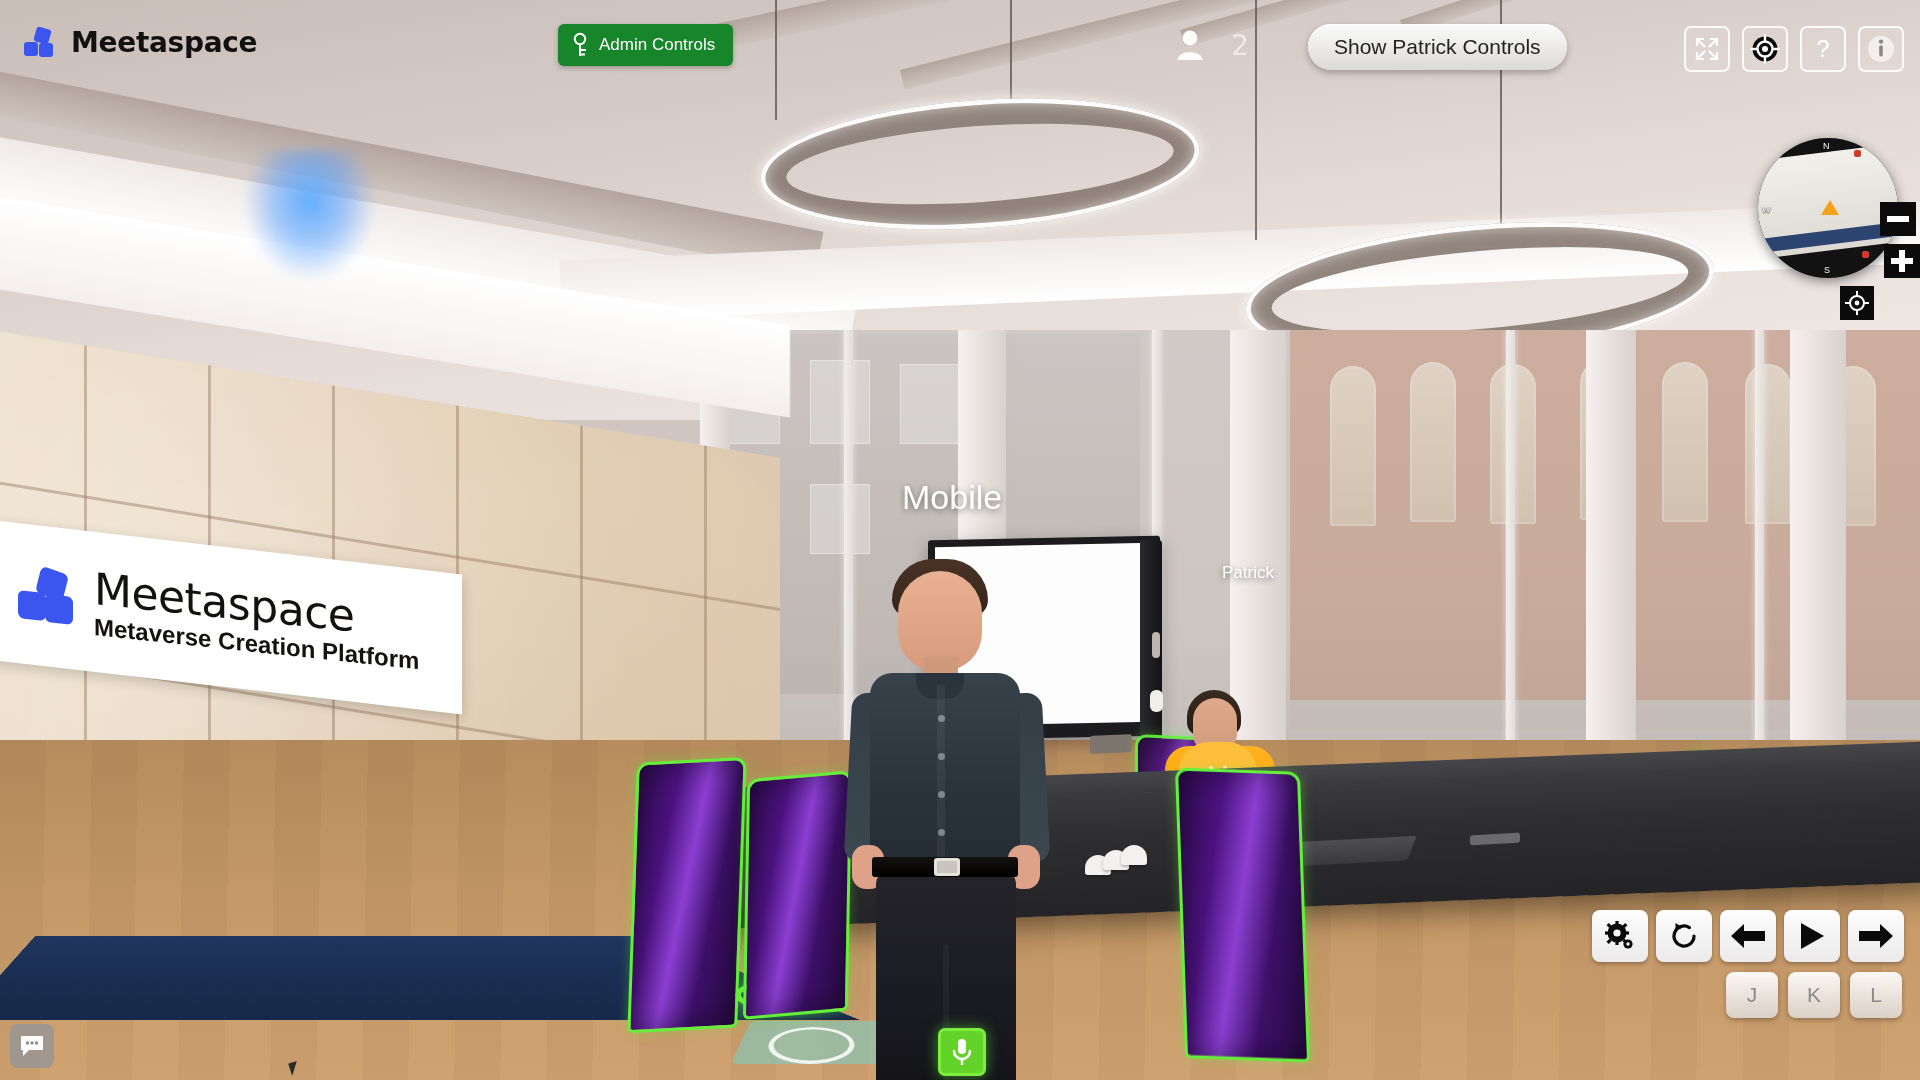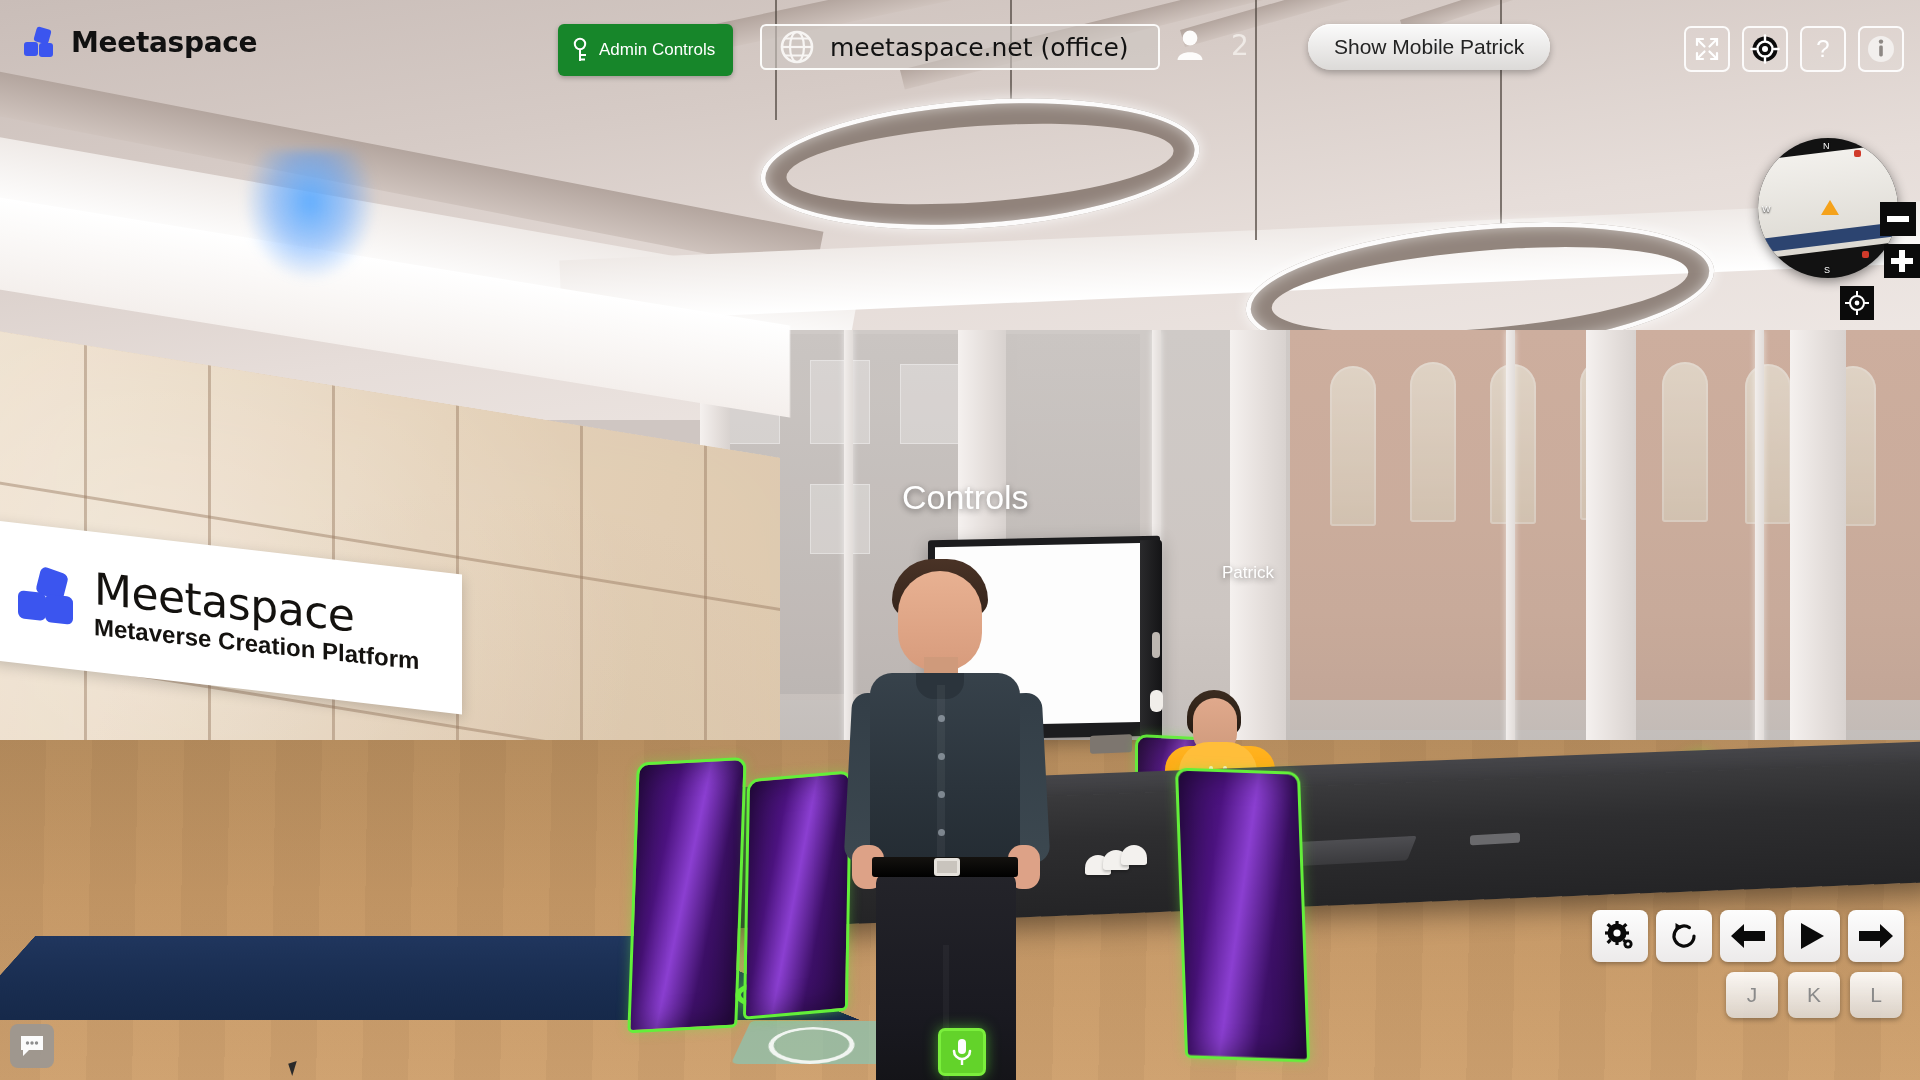--- a/index.html
+++ b/index.html
@@ -297,21 +297,21 @@
   .brand { position:absolute; left:24px; top:26px; display:flex; align-items:center; gap:13px; }
   .brand-mark { position:relative; width:34px; height:30px; }
   .brand-mark i { position:absolute; background:#3b55ef; border-radius:3px; display:block; }
   .bm1 { width:15px; height:15px; left:11px; top:0; transform:rotate(16deg); }
   .bm2 { width:14px; height:14px; left:0;  top:14px; }
   .bm3 { width:14px; height:14px; left:15px; top:15px; }
   .brand-name { color:#111; font-size:28px; font-weight:700; letter-spacing:-.3px;
      font-family:"DejaVu Sans", sans-serif; }
 
   .admin-btn {
-    position:absolute; left:558px; top:24px; height:52px;
+    position:absolute; left:558px; top:24px; height:42px;
     background:#17862a; border-radius:6px; display:flex; align-items:center;
     gap:11px; padding:0 18px 0 14px; color:#fff; font-size:17px; cursor:pointer;
     box-shadow:0 2px 5px rgba(0,0,0,.25);
   }
 
   .url-pill {
     position:absolute; left:760px; top:24px; height:46px; min-width:400px;
     background:rgba(205,198,194,.62); border:2px solid rgba(255,255,255,.92);
     border-radius:6px; display:flex; align-items:center; gap:0; padding:0 16px;
     cursor:pointer;
@@ -528,21 +528,21 @@
     <div class="keyboard"></div>
     <div class="deskitem"></div>
 
     <div class="spawn-pad"></div>
     <div class="spawn-ring"></div>
 
     <div class="chair c1"></div>
     <div class="chair c2"></div>
     <div class="chair c3"></div>
 
-    <div class="nametag" style="left:902px;top:478px;">Controls</div>
+    <div class="nametag" style="left:902px;top:478px;">Mobile</div>
     <div class="avatar-a">
       <div class="av-hair"></div>
       <div class="av-head"></div>
       <div class="av-neck"></div>
       <div class="av-armL"></div>
       <div class="av-armR"></div>
       <div class="av-torso"></div>
       <div class="av-collar"></div>
       <div class="av-placket"></div>
       <div class="av-btn" style="top:170px;"></div>
@@ -576,45 +576,33 @@
           <svg width="16" height="26" viewBox="0 0 16 26">
             <circle cx="8" cy="7" r="5.2" fill="none" stroke="#fff" stroke-width="2"></circle>
             <rect x="7" y="12" width="2" height="12" fill="#fff"></rect>
             <rect x="9" y="17" width="5" height="2" fill="#fff"></rect>
             <rect x="9" y="21.5" width="4" height="2" fill="#fff"></rect>
           </svg>
         </span>
         <span>Admin Controls</span>
       </div>
 
-      <div class="url-pill">
-        <span class="url-globe">
-          <svg width="38" height="38" viewBox="0 0 38 38">
-            <circle cx="19" cy="19" r="15" fill="none" stroke="#f7f5f3" stroke-width="2.6"></circle>
-            <ellipse cx="19" cy="19" rx="7" ry="15" fill="none" stroke="#f7f5f3" stroke-width="2.2"></ellipse>
-            <line x1="4" y1="19" x2="34" y2="19" stroke="#f7f5f3" stroke-width="2.2"></line>
-            <line x1="7" y1="10.5" x2="31" y2="10.5" stroke="#f7f5f3" stroke-width="2"></line>
-            <line x1="7" y1="27.5" x2="31" y2="27.5" stroke="#f7f5f3" stroke-width="2"></line>
-          </svg>
-        </span>
-        <span class="url-text">meetaspace.net (office)</span>
-      </div>
 
       <div class="user-count">
         <span class="uc-icon">
           <svg width="30" height="34" viewBox="0 0 30 34">
             <circle cx="15" cy="10" r="7.4" fill="#fdfcfb"></circle>
             <path d="M2.5 32 C2.5 21.5 27.5 21.5 27.5 32 Z" fill="#fdfcfb"></path>
           </svg>
         </span>
         <span class="uc-num">2</span>
       </div>
 
       <div class="mobile-btn">
-        <span>Show Mobile Patrick</span>
+        <span>Show Patrick Controls</span>
       </div>
 
       <div class="icon-group">
         <div class="ic-btn">
           <svg width="26" height="26" viewBox="0 0 26 26">
             <g stroke="#fff" stroke-width="2.2" fill="none" stroke-linecap="round">
               <path d="M3 9 V3 H9"></path>
                 <path d="M17 3 H23 V9"></path>
               <path d="M23 17 V23 H17"></path>
                 <path d="M9 23 H3 V17"></path>

